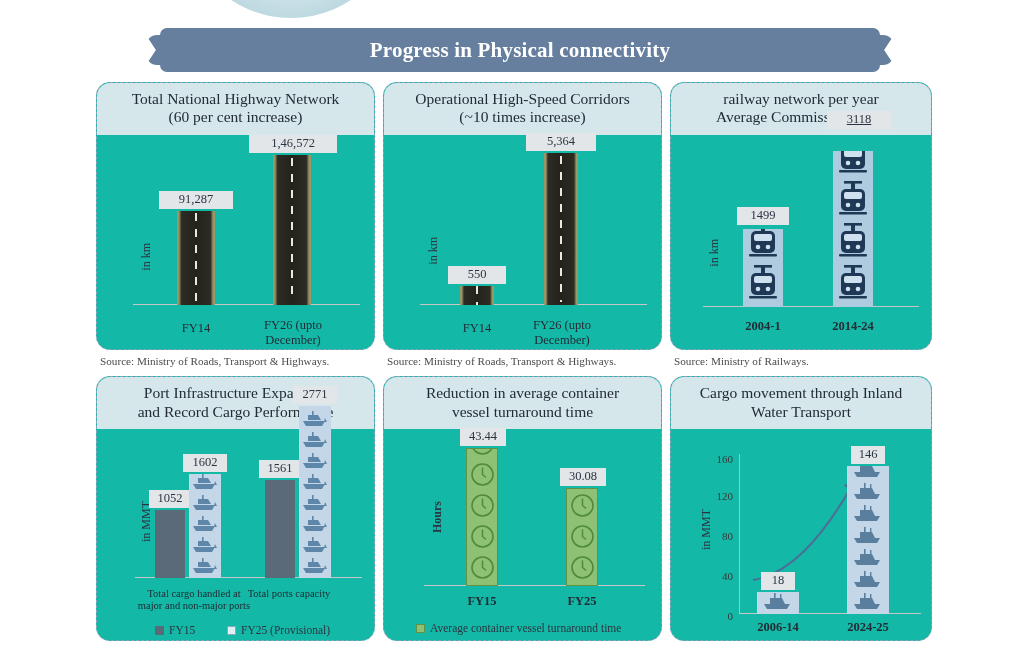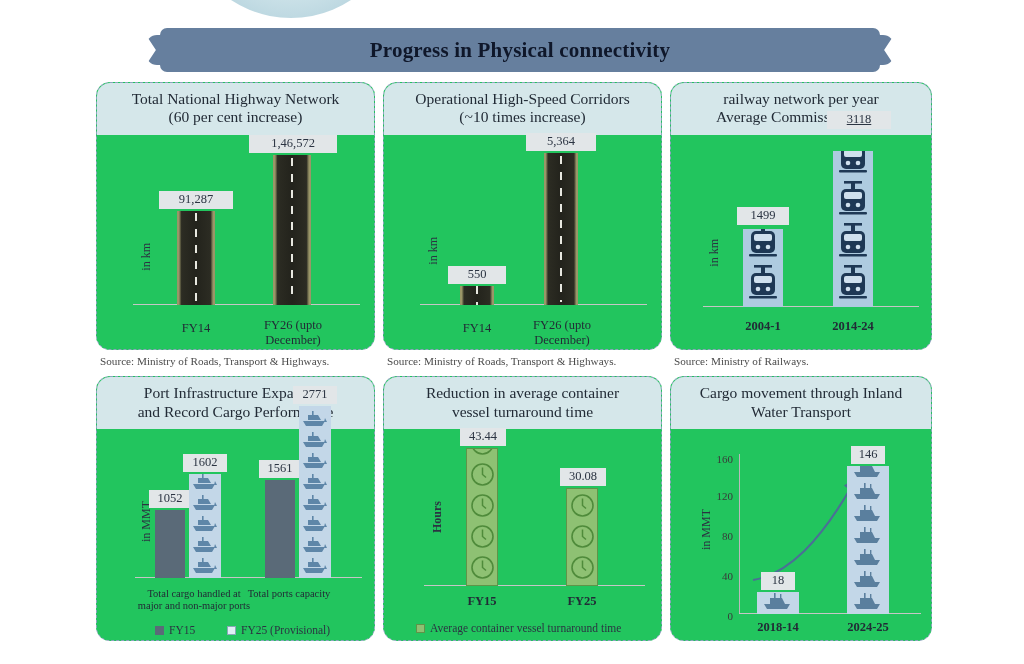--- a/index.html
+++ b/index.html
@@ -34,42 +34,42 @@
     display: flex; align-items: center; justify-content: center;
   }
   .banner-tail {
     position: absolute; top: 7px;
     width: 22px; height: 30px;
     background: #667f9e;
   }
   .banner-tail.left  { left: 0;  border-radius: 11px 0 0 11px; clip-path: polygon(0 0,100% 0,100% 100%,0 100%,45% 50%); }
   .banner-tail.right { right: 0; border-radius: 0 11px 11px 0; clip-path: polygon(0 0,100% 0,55% 50%,100% 100%,0 100%); }
   .banner-title {
-    color: #0f172a;
+    color: #ffffff;
     font-size: 21px;
     font-weight: bold;
     letter-spacing: .2px;
   }
 
   
   .grid {
     position: absolute;
     left: 96px; top: 82px;
     width: 836px;
   }
   .row { display: flex; gap: 8px; }
   .col { display: flex; flex-direction: column; }
   .col.w1 { width: 279px; }
   .col.w2 { width: 279px; }
   .col.w3 { width: 262px; }
 
   .panel {
     border: 1.6px dashed #8ba4bd;
     border-radius: 14px;
-    background: #22c55e;
+    background: #14b8a6;
     overflow: hidden;
     display: flex; flex-direction: column;
   }
   .panel-head {
     background: #d5e7ea;
     text-align: center;
     padding: 7px 6px 8px;
     font-size: 15.5px;
     line-height: 1.18;
     color: #222b36;
@@ -620,21 +620,21 @@
               <span class="icon-cell"><svg width="34" height="18" viewBox="0 0 34 18">
                     <g fill="#5a7f9e">
                       <path d="M3 12h26l-3 5H6z"></path>
                       <path d="M9 6h12l3 6H9z"></path>
                       <rect x="13" y="1" width="1.6" height="5"></rect>
                       <rect x="19" y="2" width="1.4" height="4"></rect>
                     </g>
                   </svg></span>
             </div>
             <span class="vlabel" style="left:90px; bottom:50px; width:34px;">18</span>
-            <div class="cat" style="left:76px; bottom:6px; width:62px; font-weight:600;">2018-14</div>
+            <div class="cat" style="left:76px; bottom:6px; width:62px; font-weight:600;">2006-14</div>
 
             <div class="bar bar-boat" style="left:176px; width:42px; height:148px; bottom:26px;">
               <span class="icon-cell"><svg width="34" height="18" viewBox="0 0 34 18">
                     <g fill="#5a7f9e">
                       <path d="M3 12h26l-3 5H6z"></path>
                       <path d="M9 6h12l3 6H9z"></path>
                       <rect x="13" y="1" width="1.6" height="5"></rect>
                       <rect x="19" y="2" width="1.4" height="4"></rect>
                     </g>
                   </svg></span>

